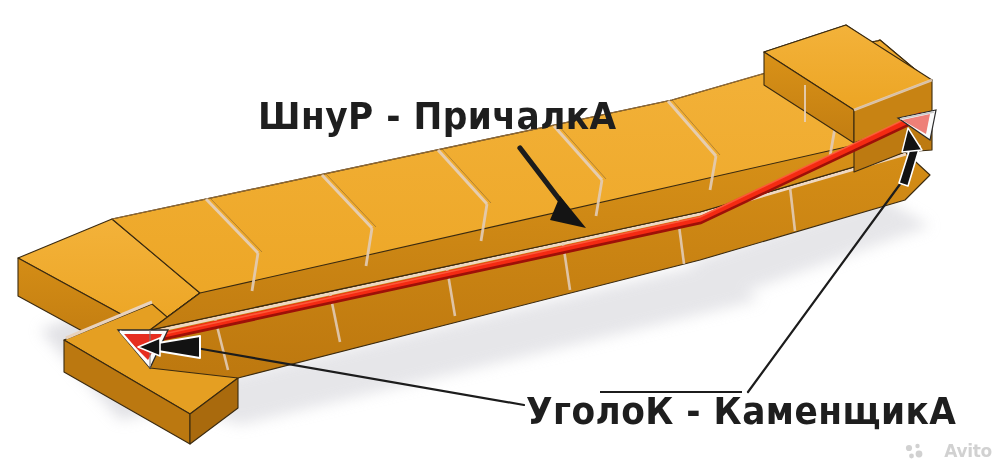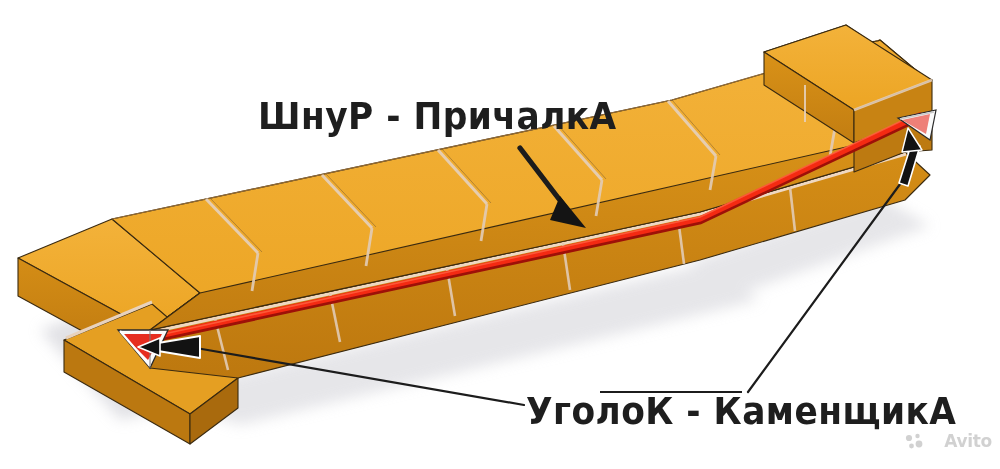--- a/index.html
+++ b/index.html
@@ -42,21 +42,21 @@
   }
   #label-corner {
     left: 526px;
     top: 390px;
     font-size: 37px;
     transform: scaleX(0.93);
   }
   #watermark {
     position: absolute;
     right: 8px;
-    bottom: 18px;
+    bottom: 8px;
     display: flex;
     align-items: center;
     gap: 20px;
     opacity: 0.45;
   }
   #watermark .wm-text {
     font-family: "DejaVu Sans", sans-serif;
     font-size: 17px;
     font-weight: bold;
     color: #9a9a9a;

